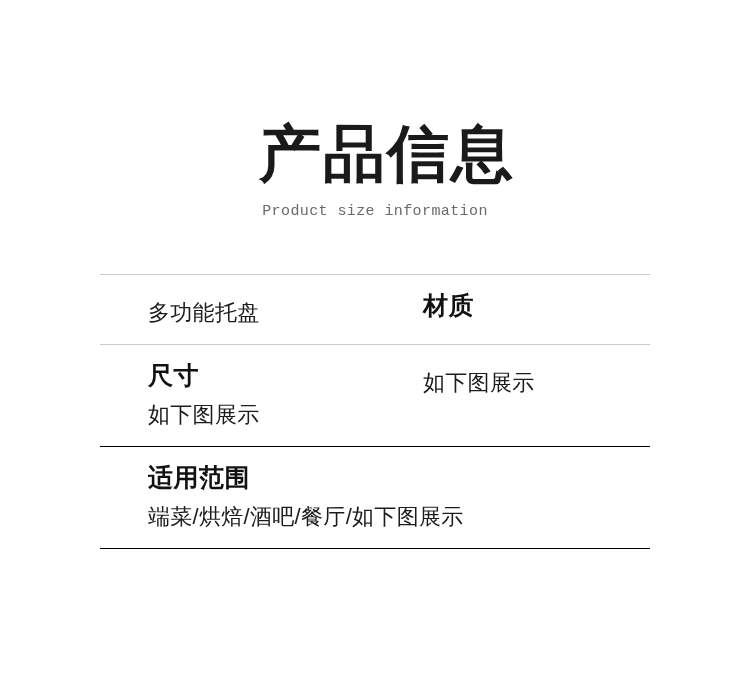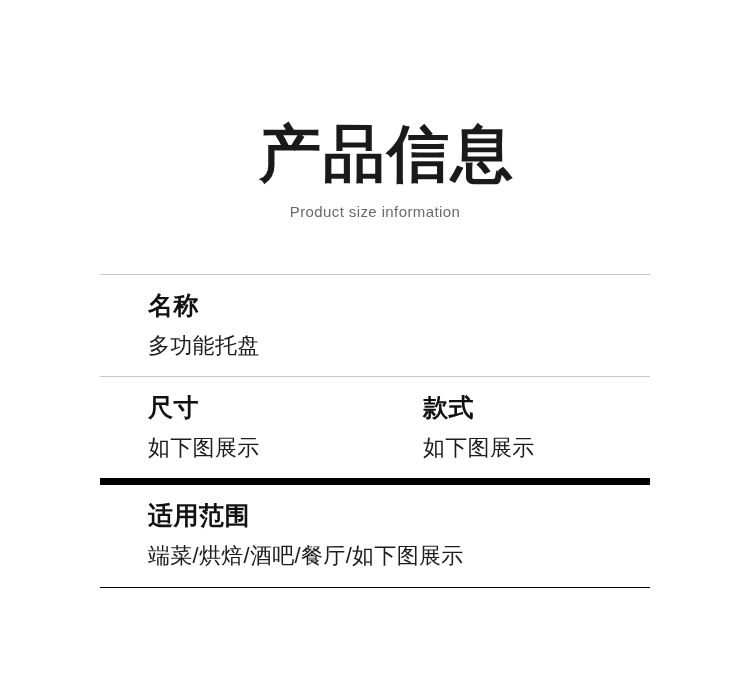--- a/index.html
+++ b/index.html
@@ -32,29 +32,30 @@
     color: #1a1a1a;
     margin: 0;
     padding-left: 24px;
   }
   .sub-title {
     margin-top: 14px;
     font-size: 15px;
     color: #6a6a6a;
     letter-spacing: 0.4px;
     font-weight: normal;
+    font-family: Liberation Mono, monospace;
   }
   .spec-table {
     margin: 54px auto 0 auto;
     width: 550px;
   }
   .spec-row {
     display: flex;
     flex-direction: row;
-    border-bottom: 7px solid #000000;
+    border-bottom: 1px solid #000000;
     padding: 14px 0 16px 0;
     box-sizing: border-box;
   }
   .spec-row.first {
     border-top: 1px solid #c9c9c9;
     border-bottom: 1px solid #c9c9c9;
   }
   .spec-row.last {
     border-bottom: 1px solid #000000;
   }
@@ -88,34 +89,33 @@
 
   <div class="header">
     <div class="main-title">产品信息</div>
     <div class="sub-title">Product size information</div>
   </div>
 
   <div class="spec-table">
 
     <div class="spec-row first">
       <div class="spec-cell">
-        <div class="spec-label">名称</div>
         <div class="spec-value">多功能托盘</div>
       </div>
       <div class="spec-cell">
+        <div class="spec-label">材质</div>
       </div>
     </div>
 
     <div class="spec-row">
       <div class="spec-cell">
         <div class="spec-label">尺寸</div>
         <div class="spec-value">如下图展示</div>
       </div>
       <div class="spec-cell">
-        <div class="spec-label">款式</div>
         <div class="spec-value">如下图展示</div>
       </div>
     </div>
 
     <div class="spec-row last">
       <div class="spec-cell full">
         <div class="spec-label">适用范围</div>
         <div class="spec-value">端菜/烘焙/酒吧/餐厅/如下图展示</div>
       </div>
     </div>

